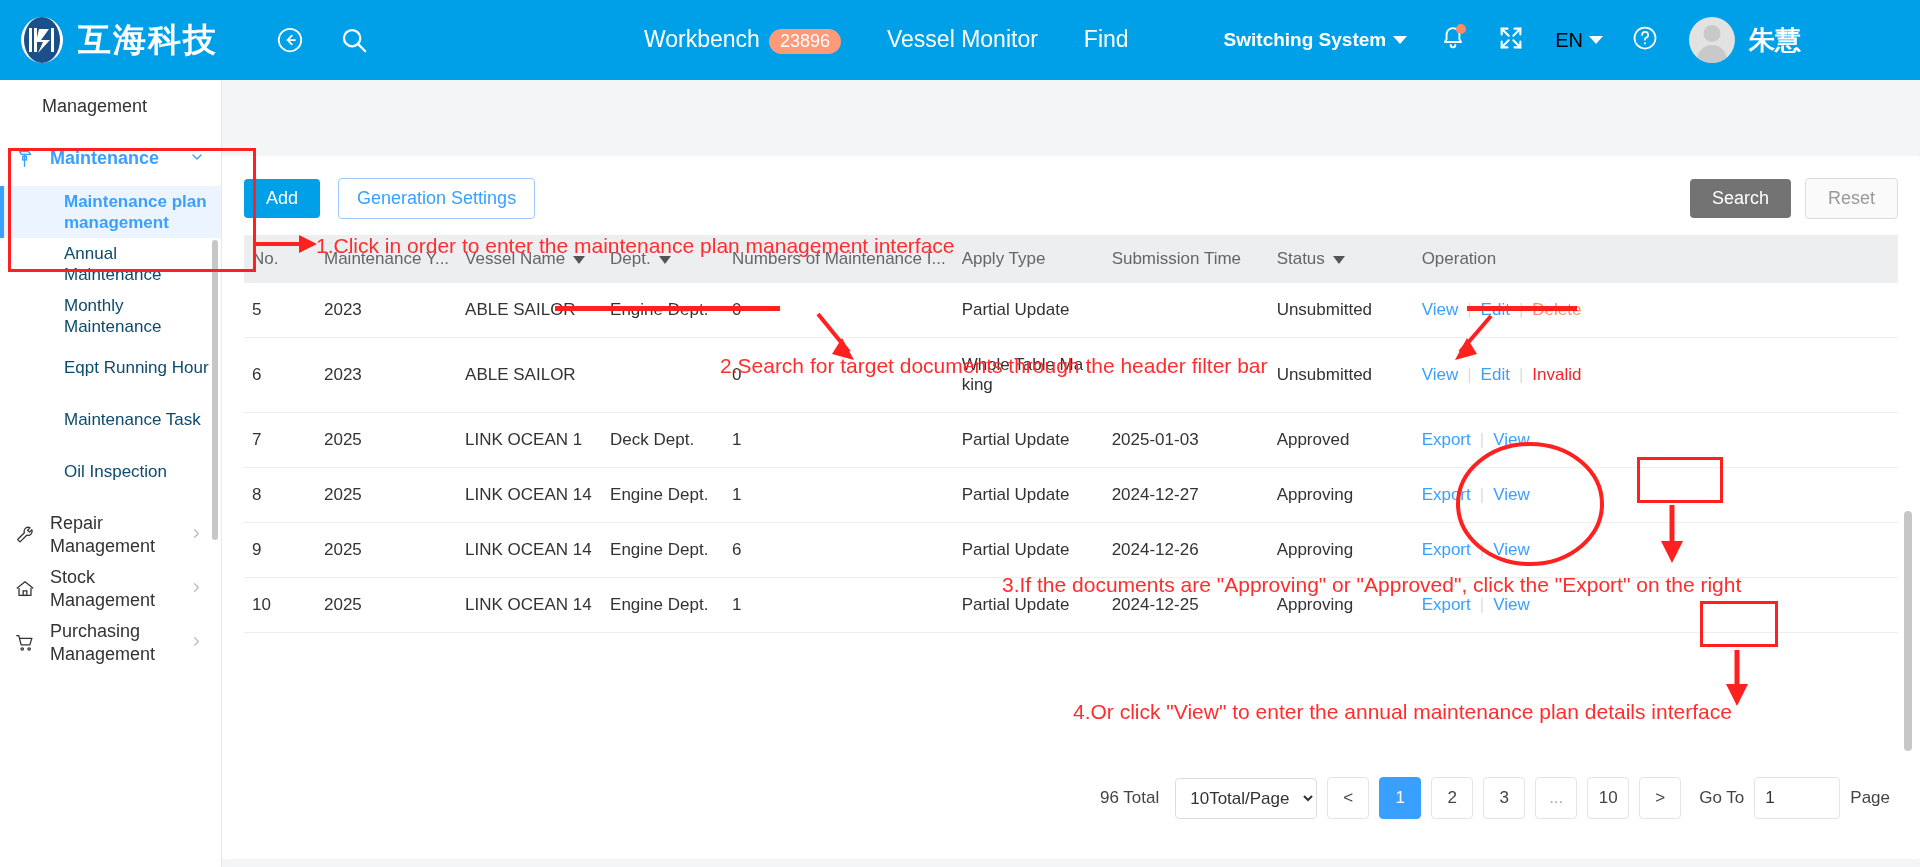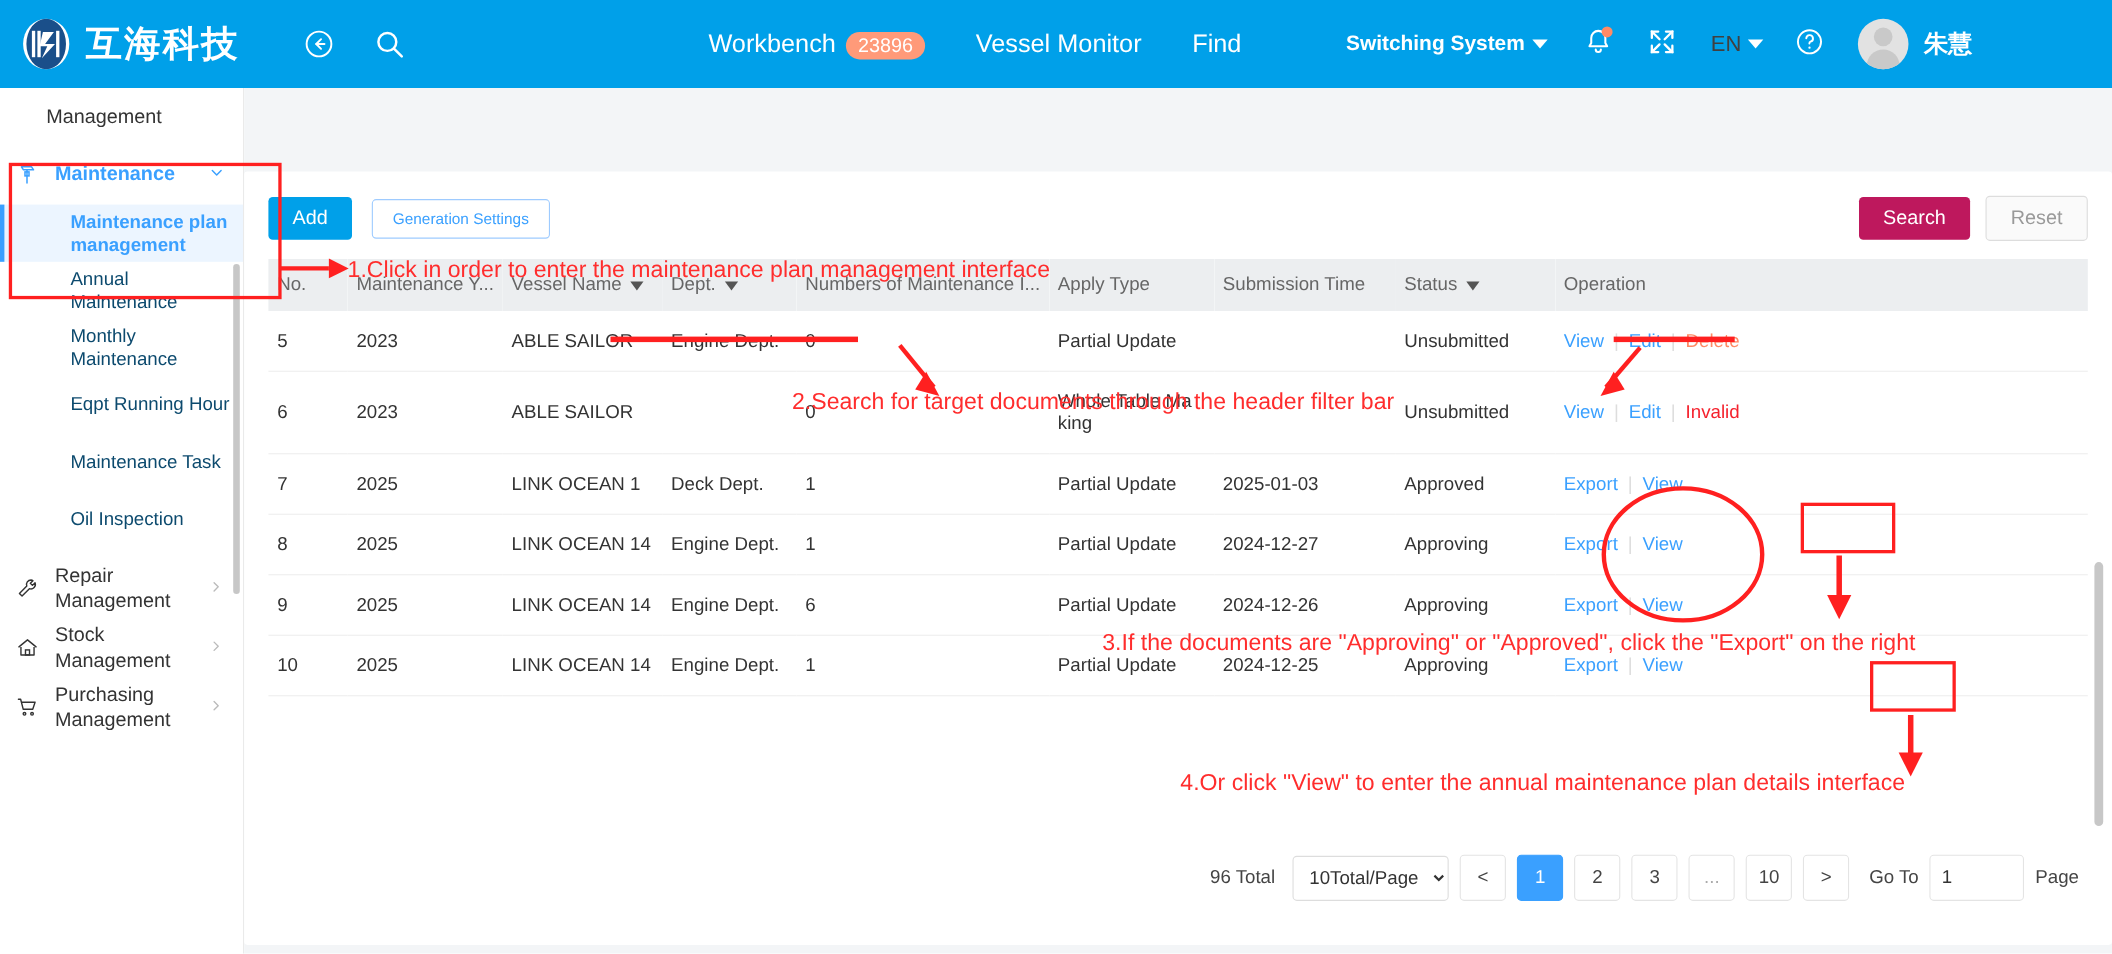--- a/index.html
+++ b/index.html
@@ -39,36 +39,36 @@
   }
   .nav-right { display: flex; align-items: center; margin-left: 95px; gap: 0; }
   .sys-switch { font-size: 19px; font-weight: bold; color:#fff; cursor: pointer;
     display:flex; align-items:center; gap:7px; white-space: nowrap; justify-content: flex-end; }
   .caret-dn { width: 0; height: 0; border-left: 7px solid transparent;
     border-right: 7px solid transparent; border-top: 8px solid #fff; }
   .bell-wrap { position: relative; margin-left: 32px; cursor:pointer; }
   .bell-dot { position: absolute; top: 0px; right: 1px; width: 10px; height: 10px;
     border-radius: 50%; background: #ff8a65; }
   .expand-wrap { margin-left: 30px; cursor:pointer; }
-  .lang { margin-left: 30px; font-size: 20px; color:#404040; cursor:pointer;
+  .lang { margin-left: 30px; font-size: 20px; color:#000000; cursor:pointer;
     display:flex; align-items:center; gap:6px; }
   .help-wrap { margin-left: 28px; cursor:pointer; }
   .avatar {
     margin-left: 30px; width: 46px; height: 46px; border-radius: 50%;
     background: #e2e2e2; overflow: hidden; position: relative; cursor:pointer;
   }
   .avatar::before {
     content:""; position:absolute; left:50%; top:8px; transform:translateX(-50%);
     width:17px; height:17px; border-radius:50%; background:#c9c9c9;
   }
   .avatar::after {
     content:""; position:absolute; left:50%; top:28px; transform:translateX(-50%);
     width:30px; height:22px; border-radius:15px 15px 0 0; background:#c9c9c9;
   }
-  .username { margin-left: 14px; font-size: 22px; font-weight: bold; color:#fff; white-space: nowrap;}
+  .username { margin-left: 14px; font-size: 26px; font-weight: bold; color:#fff; white-space: nowrap;}
 
   
   .sidebar {
     position: absolute; top: 80px; left: 0; width: 222px; height: 787px;
     background: #fff; border-right: 1px solid #e8e8e8; overflow: hidden;
   }
   .side-item {
     display: flex; align-items: center; padding: 0 14px;
     min-height: 54px; font-size: 18px; color: #333; cursor: pointer;
     position: relative;
@@ -107,26 +107,26 @@
     background: #fff; margin: 0 0 0 0; border-radius: 3px;
   }
   .toolbar { display:flex; align-items:center; padding: 22px 22px 0 22px; }
   .btn-add {
     background:#00a0e9; color:#fff; border:none; border-radius:4px;
     font-size: 18px; padding: 9px 22px; cursor:pointer;
     font-family: "Liberation Sans", sans-serif;
   }
   .btn-outline {
     background:#fff; color:#3aa0ff; border:1px solid #9ecbff; border-radius:4px;
-    font-size: 14px; padding: 9px 18px; margin-left: 18px; cursor:pointer;
+    font-size: 18px; padding: 9px 18px; margin-left: 18px; cursor:pointer;
     font-family: "Liberation Sans", sans-serif;
   }
   .toolbar-right { margin-left:auto; display:flex; align-items:center; gap: 14px; }
   .btn-search {
-    background:#be185d; color:#fff; border:none; border-radius:4px;
+    background:#737373; color:#fff; border:none; border-radius:4px;
     font-size:18px; padding: 9px 22px; cursor:pointer;
     font-family: "Liberation Sans", sans-serif;
   }
   .btn-reset {
     background:#fafafa; color:#999; border:1px solid #ddd; border-radius:4px;
     font-size:18px; padding: 9px 22px; cursor:pointer;
     font-family: "Liberation Sans", sans-serif;
   }
 
   table.grid { width: calc(100% - 44px); margin: 16px 22px 0 22px; border-collapse: collapse; }

